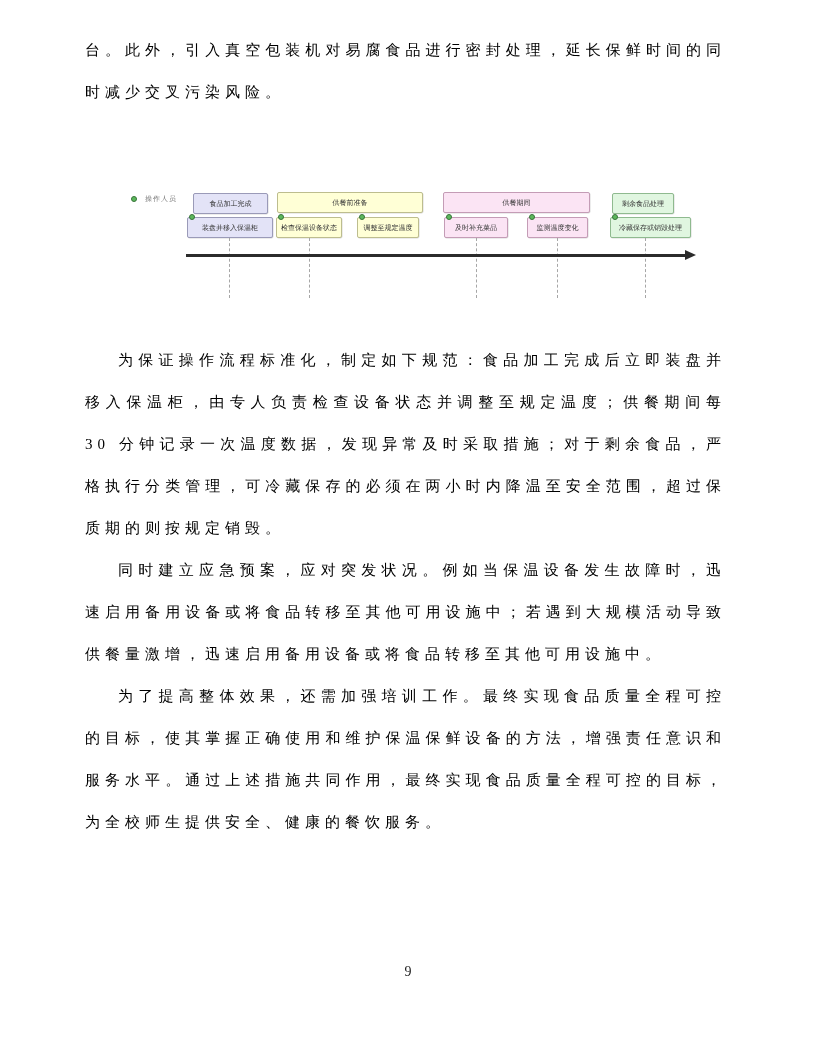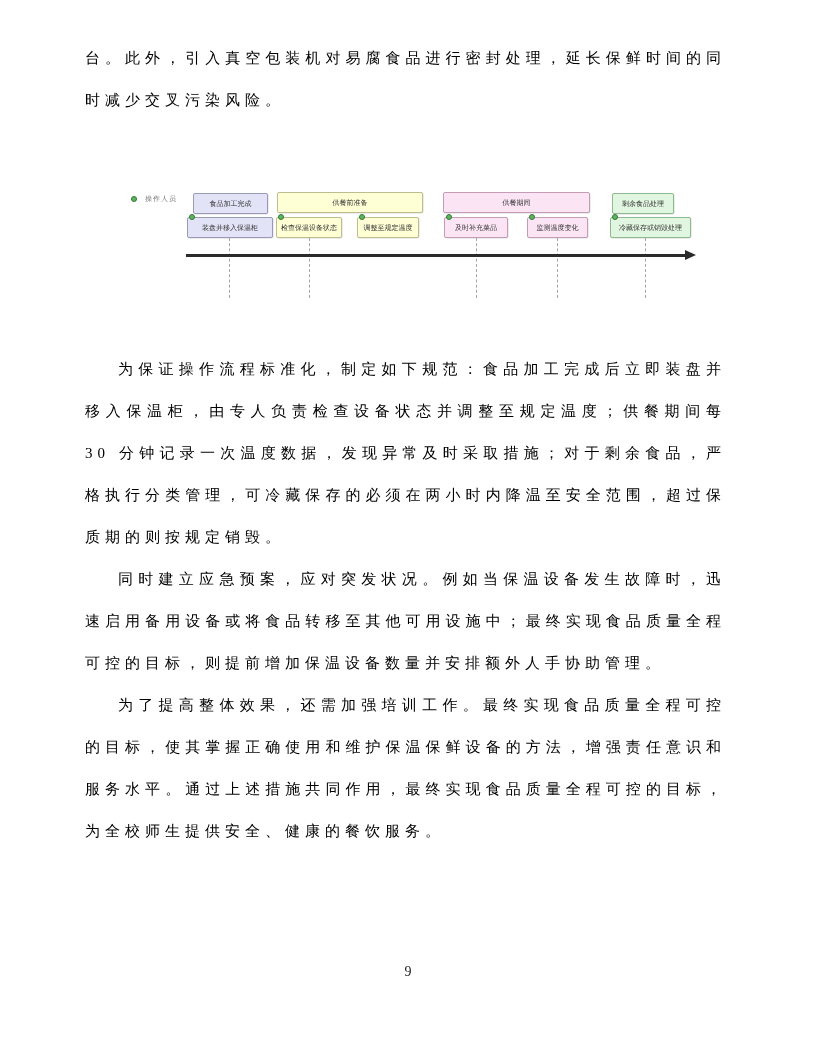--- a/index.html
+++ b/index.html
@@ -9,22 +9,22 @@
     font-family:"Liberation Serif","DejaVu Serif",serif;
   }
   
   .textblock{
     position:absolute; left:85px; width:641px;
     font-size:15px; line-height:42px; letter-spacing:5px;
     text-align:justify; color:#000;
   }
   .textblock p{margin:0; padding:0;}
   .textblock p.indent{text-indent:33px;}
-  #para-first{top:37px;}
-  #body-text{top:348px;}
+  #para-first{top:29px;}
+  #body-text{top:339px;}
   
   .diagram{position:absolute; left:0; top:0; width:816px; height:320px; font-family:"Liberation Sans","DejaVu Sans",sans-serif;}
   .dg-box{
     position:absolute; height:21px; box-sizing:border-box;
     display:flex; align-items:center; justify-content:center;
     font-size:7px; color:#333; border-radius:2px;
     box-shadow:0.5px 0.5px 0 rgba(0,0,0,0.15);
     white-space:nowrap; overflow:hidden;
   }
   .c-lav{background:#e3e3f7; border:1px solid #9a9ab8;}
@@ -133,19 +133,19 @@
     <div class="dropline" id="drop-2"></div>
     <div class="dropline" id="drop-3"></div>
     <div class="dropline" id="drop-4"></div>
 
     <div class="arrow-line"></div>
     <div class="arrow-head"></div>
   </div>
 
   <div class="textblock" id="body-text">
     <p class="indent">为保证操作流程标准化，制定如下规范：食品加工完成后立即装盘并移入保温柜，由专人负责检查设备状态并调整至规定温度；供餐期间每 30 分钟记录一次温度数据，发现异常及时采取措施；对于剩余食品，严格执行分类管理，可冷藏保存的必须在两小时内降温至安全范围，超过保质期的则按规定销毁。</p>
-    <p class="indent">同时建立应急预案，应对突发状况。例如当保温设备发生故障时，迅速启用备用设备或将食品转移至其他可用设施中；最终实现食品质量全程可控的目标，则提前增加保温设备数量并安排额外人手协助管理。</p>
+    <p class="indent">同时建立应急预案，应对突发状况。例如当保温设备发生故障时，迅速启用备用设备或将食品转移至其他可用设施中；若遇到大规模活动导致供餐量激增，迅速启用备用设备或将食品转移至其他可用设施中。</p>
     <p class="indent">为了提高整体效果，还需加强培训工作。最终实现食品质量全程可控的目标，使其掌握正确使用和维护保温保鲜设备的方法，增强责任意识和服务水平。通过上述措施共同作用，最终实现食品质量全程可控的目标，为全校师生提供安全、健康的餐饮服务。</p>
   </div>
 
   <div class="page-number">9</div>
 
 </div>
 
 </body></html>

